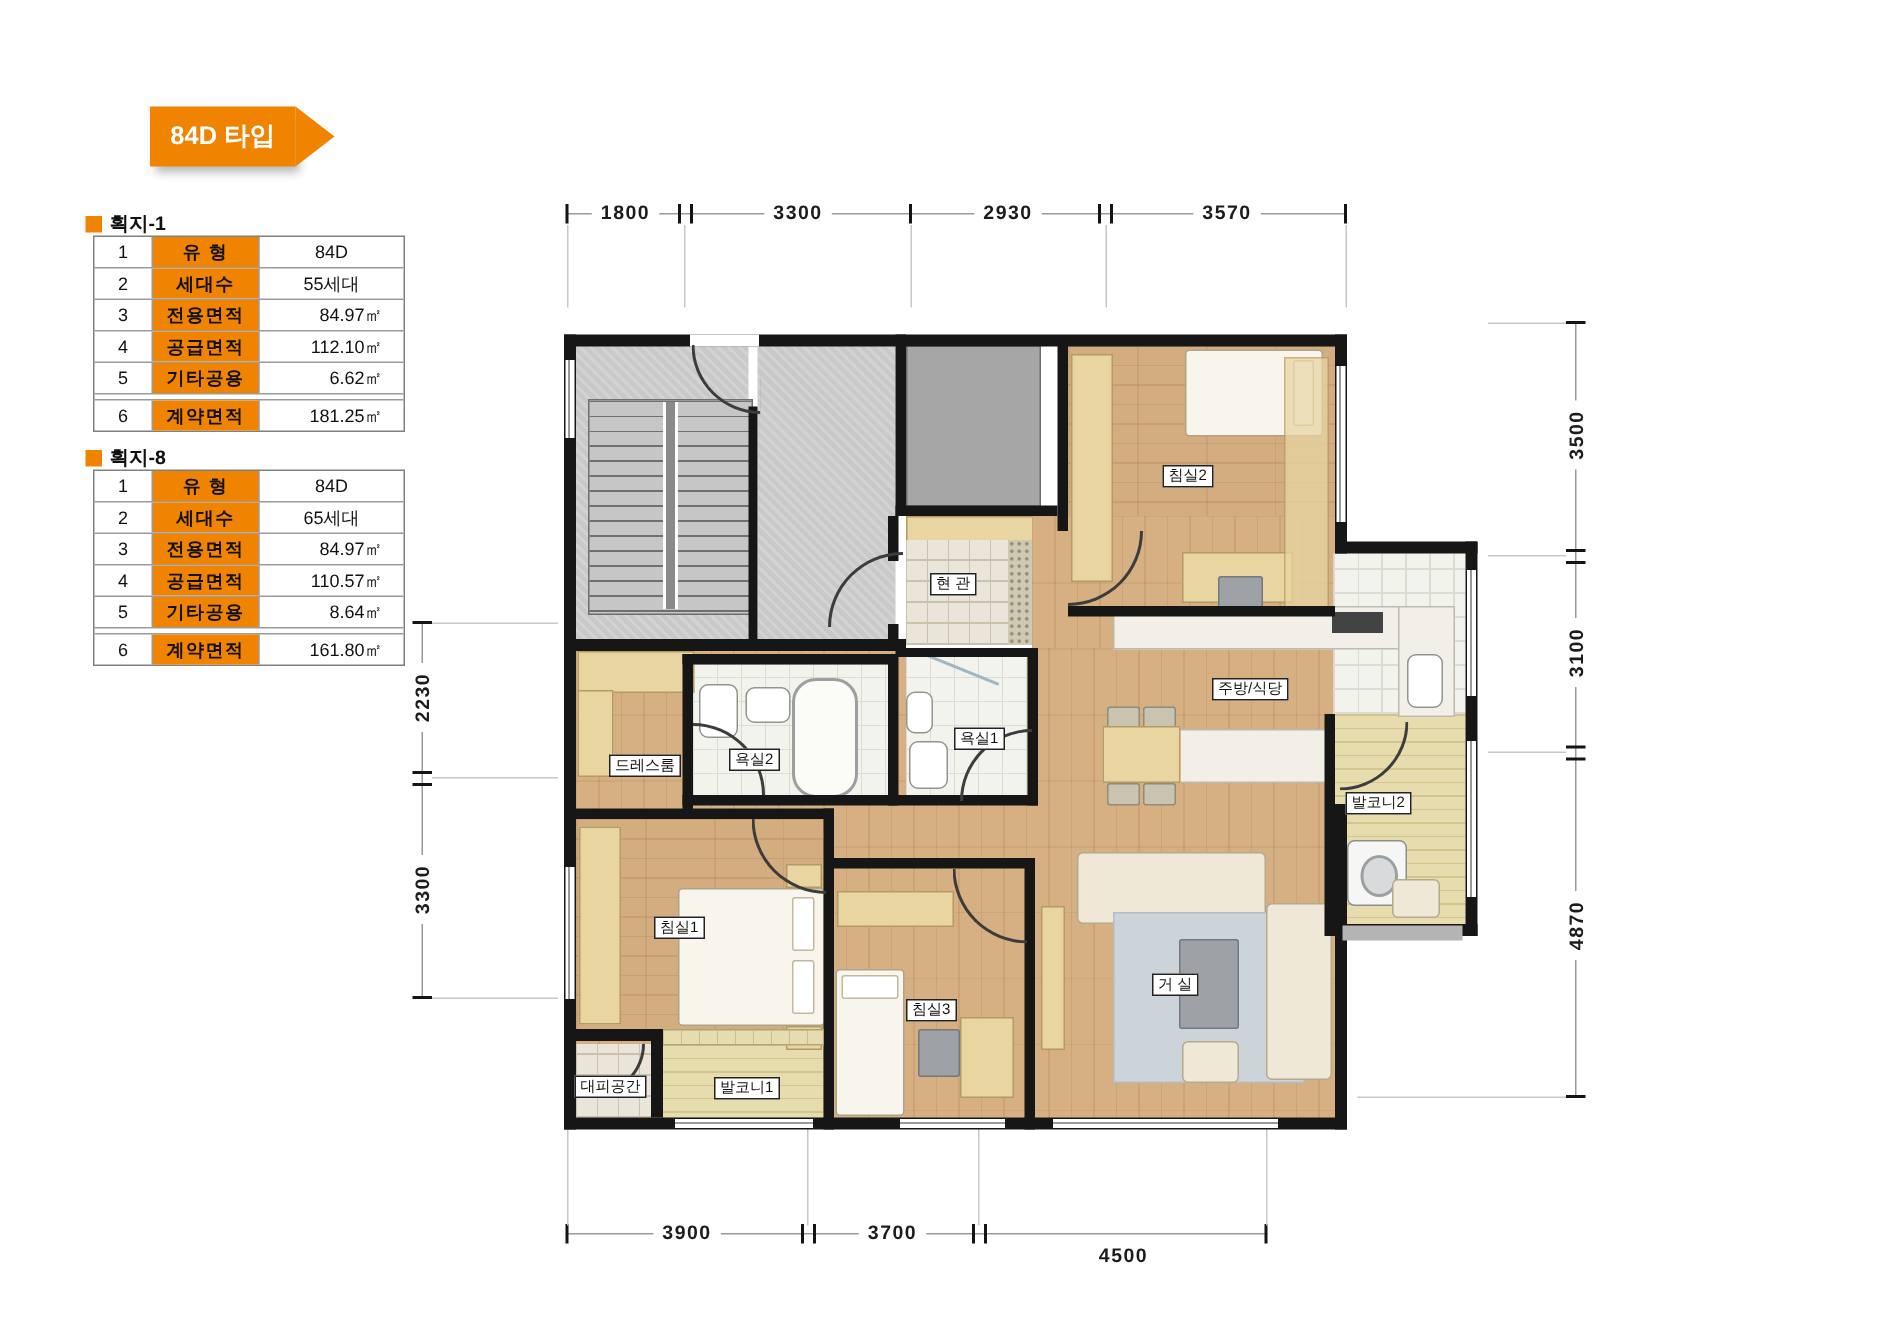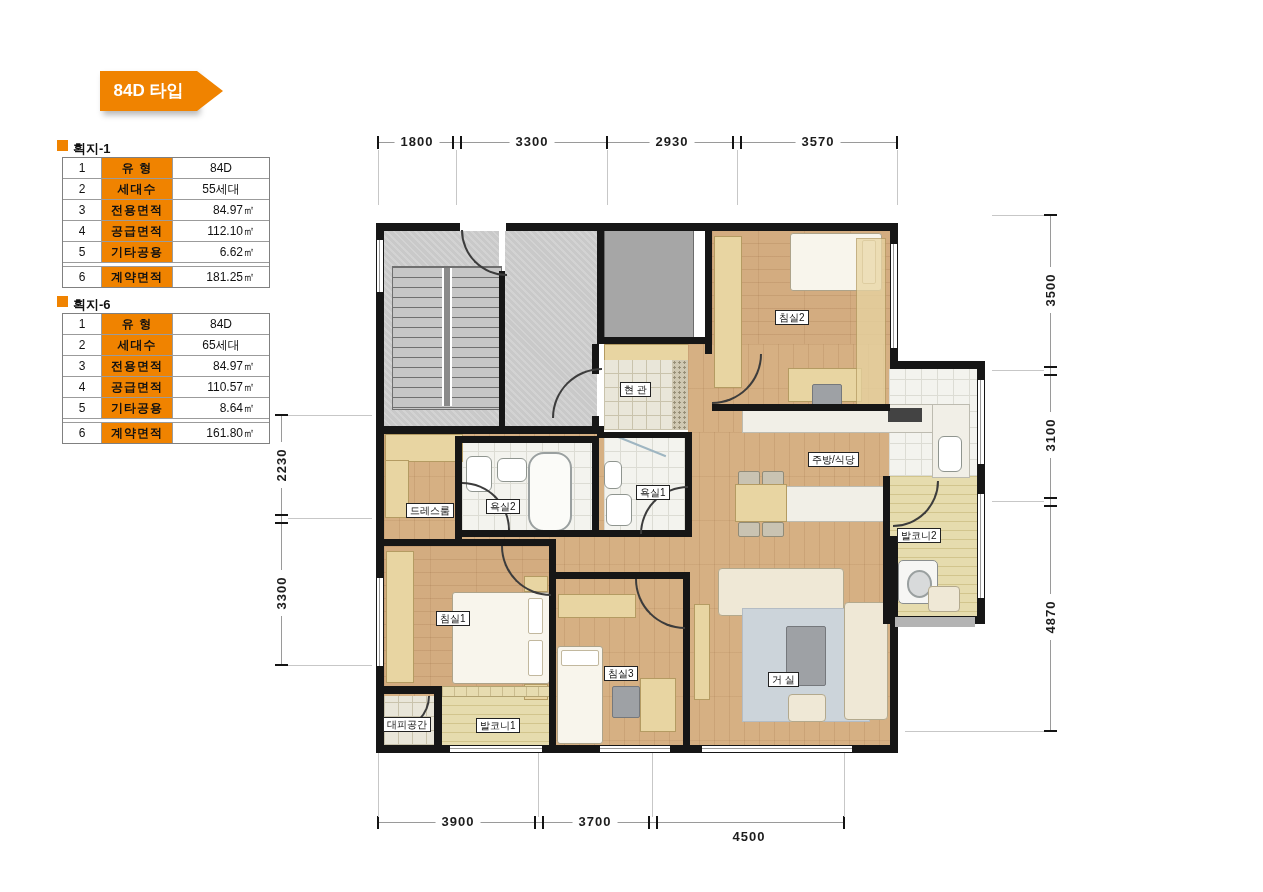--- a/index.html
+++ b/index.html
@@ -8,21 +8,21 @@
   .abs{position:absolute;}
 
   
   .badge{position:absolute;left:100px;top:71px;width:97px;height:40px;line-height:40px;
          text-align:center;color:#fff;font-size:17px;font-weight:bold;
          box-shadow:3px 4px 6px rgba(0,0,0,.28);}
   .badge-tip{position:absolute;left:197px;top:71px;width:0;height:0;
          border-top:20px solid transparent;border-bottom:20px solid transparent;}
 
   
-  .tblhead{position:absolute;left:57px;font-size:13px;font-weight:bold;display:flex;gap:5px;}
+  .tblhead{position:absolute;left:57px;font-size:13px;font-weight:bold;display:flex;align-items:center;gap:5px;}
   .sq{display:inline-block;width:11px;height:11px;}
   .tbl{position:absolute;left:62px;width:206px;background:#fff;border:1px solid #808080;
        display:flex;flex-direction:column;font-size:12px;}
   .trow{display:flex;height:20px;line-height:20px;border-top:1px solid #9b9b9b;}
   .trow:first-child{border-top:none;}
   .trow.gaprow{margin-top:3px;border-top:1px solid #9b9b9b;}
   .trow.pregap{border-bottom:1px solid #9b9b9b;}
   .c-no{width:38px;text-align:center;border-right:1px solid #9b9b9b;}
   .c-label{width:70px;text-align:center;font-weight:bold;border-right:1px solid #9b9b9b;letter-spacing:1px;}
   .c-val{flex:1;text-align:right;padding-right:14px;}
@@ -136,21 +136,21 @@
     </div>
     <div class="trow gaprow">
       <div class="c-no">6</div>
       <div class="c-label" style="background:#F08300;">계약면적</div>
       <div class="c-val">181.25㎡</div>
     </div>
   </div>
 
   <div class="tblhead" style="top:296px;">
     <span class="sq" style="background:#F08300;"></span>
-    <span>획지-6</span>
+    <span>획지-8</span>
   </div>
   <div class="tbl" style="top:313px;">
     <div class="trow">
       <div class="c-no">1</div>
       <div class="c-label" style="background:#F08300;">유 형</div>
       <div class="c-val">84D</div>
     </div>
     <div class="trow">
       <div class="c-no">2</div>
       <div class="c-label" style="background:#F08300;">세대수</div>
@@ -305,21 +305,21 @@
 
     <div class="rlabel" style="left:775px;top:294px;">침실2</div>
     <div class="rlabel" style="left:620px;top:366px;">현 관</div>
     <div class="rlabel" style="left:808px;top:436px;">주방/식당</div>
     <div class="rlabel" style="left:636px;top:469px;">욕실1</div>
     <div class="rlabel" style="left:486px;top:483px;">욕실2</div>
     <div class="rlabel" style="left:406px;top:487px;">드레스룸</div>
     <div class="rlabel" style="left:897px;top:512px;">발코니2</div>
     <div class="rlabel" style="left:436px;top:595px;">침실1</div>
     <div class="rlabel" style="left:604px;top:650px;">침실3</div>
-    <div class="rlabel" style="left:768px;top:633px;margin-top:23px;">거 실</div>
+    <div class="rlabel" style="left:768px;top:633px;">거 실</div>
     <div class="rlabel" style="left:383px;top:701px;">대피공간</div>
     <div class="rlabel" style="left:476px;top:702px;">발코니1</div>
   </div>
 
   <div>
     <div class="dline" style="left:378px;top:142px;width:520px;height:1px;"></div>
     <div class="tickv" style="left:377px;top:136px;"></div>
     <div class="tickv" style="left:452px;top:136px;"></div>
     <div class="tickv" style="left:460px;top:136px;"></div>
     <div class="tickv" style="left:606px;top:136px;"></div>

